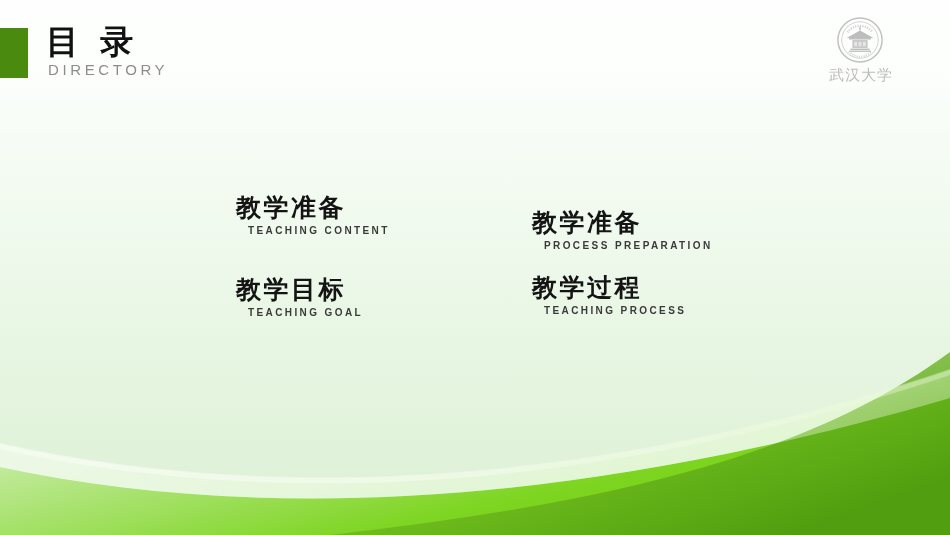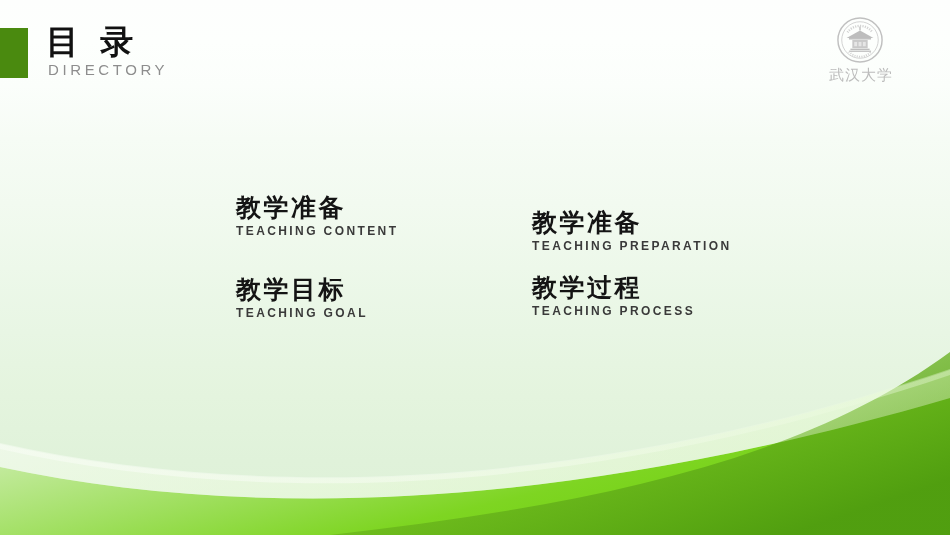--- a/index.html
+++ b/index.html
@@ -105,27 +105,27 @@
   .item-cn {
     font-size: 25px;
     font-weight: bold;
     color: #141414;
     letter-spacing: 2.5px;
     line-height: 30px;
     white-space: pre;
     margin: 0;
   }
   .item-en {
-    font-size: 12px;
+    font-size: 10px;
     font-weight: bold;
     color: #3a3a3a;
     letter-spacing: 2.4px;
     line-height: 14px;
     white-space: pre;
-    margin: 0;
+    margin: 12px;
     margin-top: 2px;
   }
 
   .item-1 { left: 236px; top: 192px; }
   .item-2 { left: 532px; top: 207px; }
   .item-3 { left: 236px; top: 274px; }
   .item-4 { left: 532px; top: 272px; }
 </style>
 </head>
 <body>
@@ -197,21 +197,21 @@
     </svg>
   </div>
 
   <div class="item item-1">
     <div class="item-cn">教学准备</div>
     <div class="item-en">TEACHING CONTENT</div>
   </div>
 
   <div class="item item-2">
     <div class="item-cn">教学准备</div>
-    <div class="item-en">TEACHING PREPARATION</div>
+    <div class="item-en">PROCESS PREPARATION</div>
   </div>
 
   <div class="item item-3">
     <div class="item-cn">教学目标</div>
     <div class="item-en">TEACHING GOAL</div>
   </div>
 
   <div class="item item-4">
     <div class="item-cn">教学过程</div>
     <div class="item-en">TEACHING PROCESS</div>

